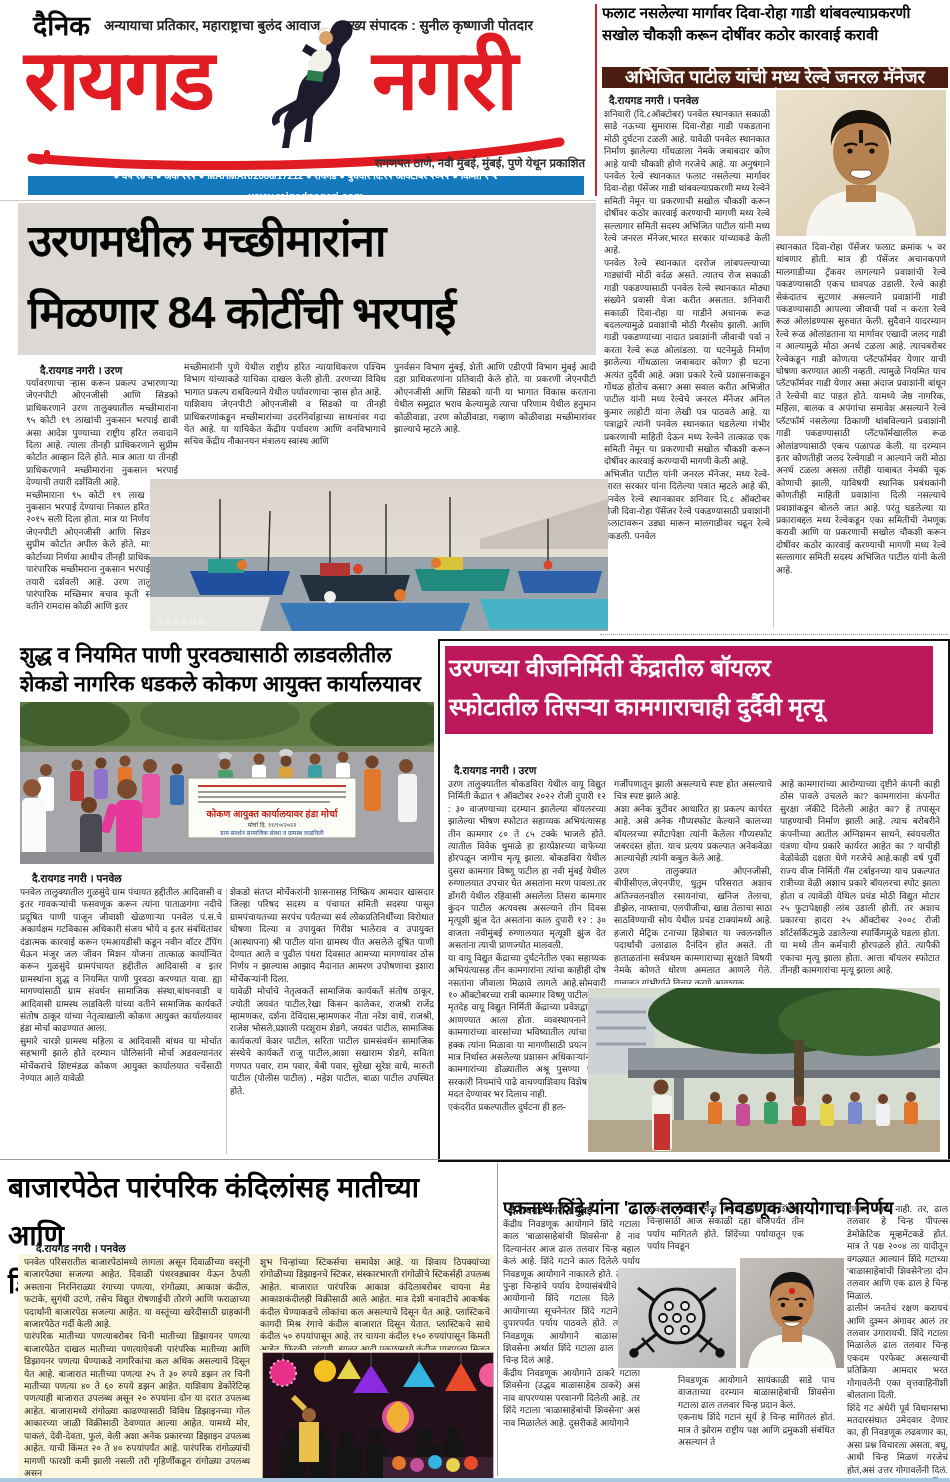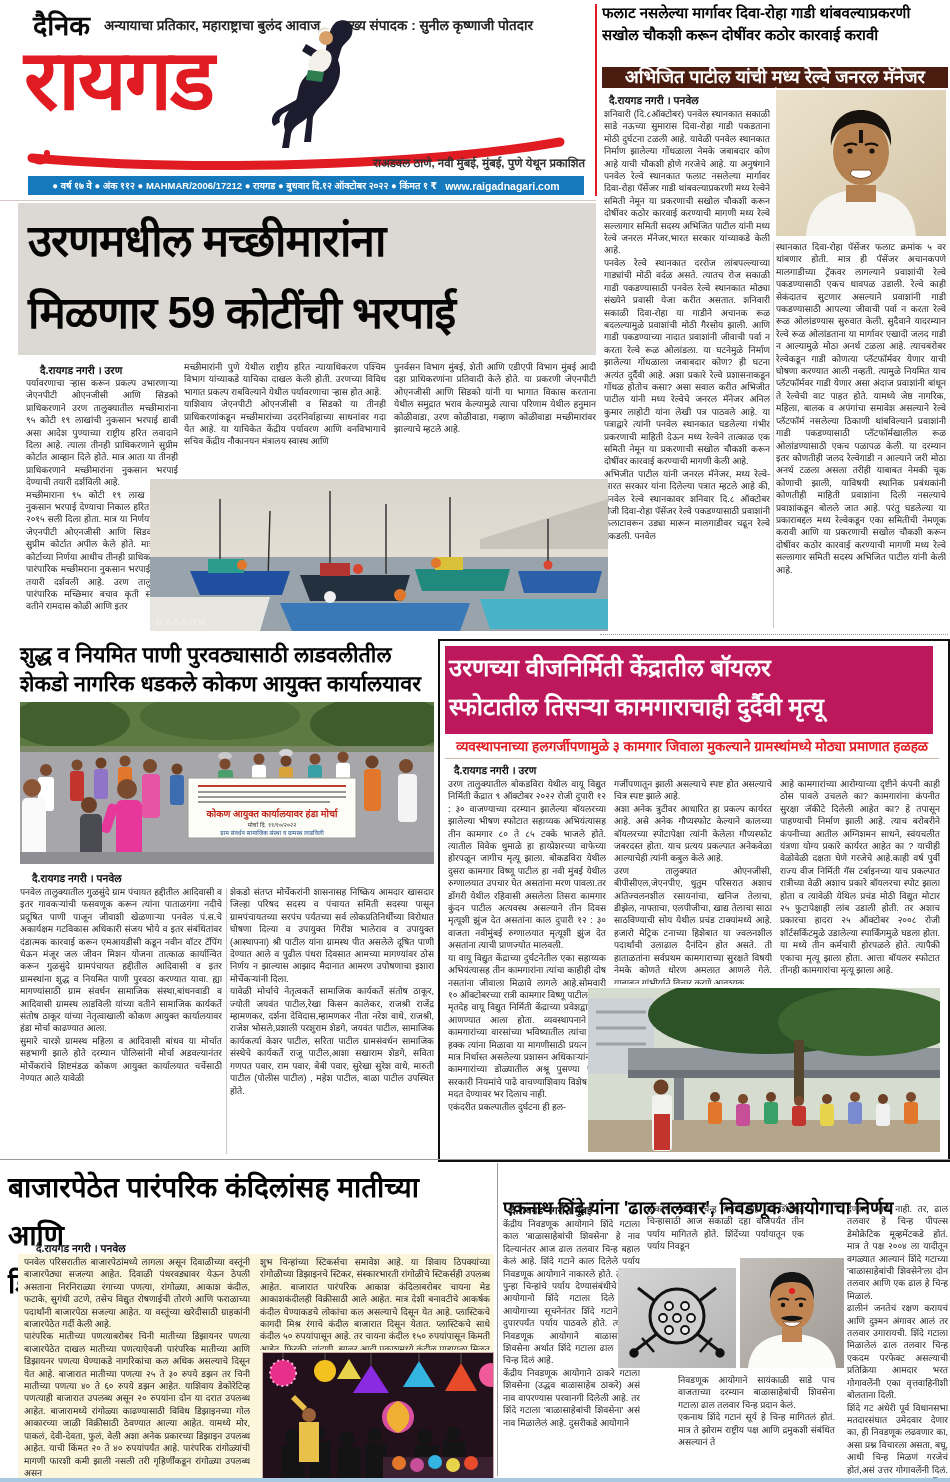--- a/index.html
+++ b/index.html
@@ -18,42 +18,43 @@
 </head>
 <body>
 
 <div class="page">
 
   <div class="abs" style="left:0;top:0;width:596px;height:200px;">
     <div class="abs" style="left:33px;top:6px;font-size:27px;font-weight:800;color:#0a0a0a;">दैनिक</div>
     <div class="abs" style="left:104px;top:16px;font-size:13.5px;font-weight:700;color:#222;">अन्यायाचा प्रतिकार, महाराष्ट्राचा बुलंद आवाज</div>
     <div class="abs" style="left:342px;top:16px;font-size:13.5px;font-weight:700;color:#222;">मुख्य संपादक : सुनील कृष्णाजी पोतदार</div>
     <div class="abs" style="left:24px;top:26px;font-size:84px;line-height:108px;font-weight:700;color:#e11b22;letter-spacing:-2px;">रायगड</div>
+    <div class="abs" style="left:372px;top:26px;font-size:84px;line-height:108px;font-weight:800;color:#e11b22;letter-spacing:-2px;">नगरी</div>
 
     <div class="abs" style="left:256px;top:10px;">
       <svg width="112" height="150" viewBox="0 0 112 150">
         <path d="M80,12 C90,7 99,13 96,24 C94,31 87,33 85,40 L82,50 C86,60 84,70 78,80 C72,91 61,97 57,107 L55,132 L48,132 L51,108 C44,114 37,116 35,124 L33,138 L26,138 L29,120 C25,106 35,98 41,91 C45,85 43,75 49,67 C55,59 65,55 69,45 C71,36 71,20 80,12 Z" fill="#1c1c2e"></path>
         <path d="M49,67 C41,75 43,85 40,90 L22,100 C16,104 14,112 18,116 L24,112 C22,108 26,103 32,101 L46,95 Z" fill="#1c1c2e"></path>
         <path d="M69,45 L50,34 L46,41 L64,52 Z M74,58 L56,50 L53,57 L70,66 Z" fill="#1c1c2e"></path>
         <path d="M52,56 C54,42 64,36 72,41 C78,45 76,55 70,60 C64,65 55,64 52,56 Z" fill="#f4f1ea"></path>
         <circle cx="70" cy="28" r="7" fill="#d9a06a"></circle>
         <path d="M62,26 C62,18 78,17 78,25 C78,21 70,14 64,19 C61,21 62,24 62,26 Z" fill="#e8e2d4"></path>
         <path d="M52,60 L68,62 L66,72 L50,70 Z" fill="#2e7d4f"></path>
       </svg>
     </div>
 
     <div class="abs" style="left:22px;top:136px;">
       <svg width="548" height="36" viewBox="0 0 548 36">
         <path d="M10,22 C170,36 400,30 538,6" stroke="#e11b22" stroke-width="9" fill="none" stroke-linecap="round"></path>
         <path d="M10,22 C16,28 26,26 25,17" stroke="#e11b22" stroke-width="6" fill="none" stroke-linecap="round"></path>
       </svg>
     </div>
-    <div class="abs" style="left:330px;top:155px;width:255px;text-align:right;font-size:11.5px;font-weight:700;color:#333;">राअडवल ठाणे, नवी मुंबई, मुंबई, पुणे येथून प्रकाशित</div>
-
-    <div class="abs" style="left:28px;top:176px;width:556px;height:19px;background:#1579be;color:#fff;display:flex;align-items:center;justify-content:center;gap:8px;">
+    <div class="abs" style="left:330px;top:155px;width:255px;text-align:right;font-size:11.5px;font-weight:700;color:#333;">रागणपत ठाणे, नवी मुंबई, मुंबई, पुणे येथून प्रकाशित</div>
+
+    <div class="abs" style="left:28px;top:176px;width:556px;height:19px;background:#1579be;color:#fff;display:flex;align-items:center;justify-content:center;gap:8px;flex-direction:column;">
       <span style="font-size:9.5px;font-weight:700;white-space:nowrap;">● वर्ष १७ वे    ●    अंक ११२ ● MAHMAR/2006/17212    ● रायगड    ● बुधवार दि.१२ ऑक्टोबर २०२२    ● किंमत १ ₹</span>
       <span style="font-size:10.5px;font-weight:800;white-space:nowrap;">www.raigadnagari.com</span>
     </div>
     <div class="abs hrule" style="left:0;top:200px;width:596px;background:#d8c7c7;"></div>
   </div>
 
   <div class="abs" style="left:595px;top:4px;width:2px;height:192px;background:#e11b22;"></div>
 
   <div>
     <div class="abs headline" style="left:602px;top:2px;width:346px;height:63px;font-size:15px;line-height:21.5px;overflow:hidden;">फलाट नसलेल्या मार्गावर दिवा-रोहा गाडी थांबवल्याप्रकरणी सखोल चौकशी करून दोषींवर कठोर कारवाई करावी</div>
@@ -86,21 +87,21 @@
       </svg>
     </div>
     <div class="abs bodytxt" style="left:776px;top:241px;width:170px;height:389px;">स्थानकात दिवा-रोहा पॅसेंजर फलाट क्रमांक ५ वर थांबणार होती. मात्र ही पॅसेंजर अचानकपणे मालगाडीच्या ट्रॅकवर लागल्याने प्रवाशांची रेल्वे पकडण्यासाठी एकच धावपळ उडाली. रेल्वे काही सेकंदातच सुटणार असल्याने प्रवाशांनी गाडी पकडण्यासाठी आपल्या जीवाची पर्वा न करता रेल्वे रूळ ओलांडण्यास सुरुवात केली. सुदैवाने यादरम्यान रेल्वे रूळ ओलांडताना या मार्गावर एखादी जलद गाडी न आल्यामुळे मोठा अनर्थ टळला आहे. त्याचबरोबर रेल्वेकडून गाडी कोणत्या प्लॅटफॉर्मवर येणार याची घोषणा करण्यात आली नव्हती. त्यामुळे नियमित याच प्लॅटफॉर्मवर गाडी येणार असा अंदाज प्रवाशांनी बांधून ते रेल्वेची वाट पाहत होते. यामध्ये जेष्ठ नागरिक, महिला, बालक व अपंगांचा समावेश असल्याने रेल्वे प्लॅटफॉर्म नसलेल्या ठिकाणी थांबविल्याने प्रवाशांनी गाडी पकडण्यासाठी प्लॅटफॉर्मखालील रूळ ओलांडण्यासाठी एकच पळापळ केली. या दरम्यान इतर कोणतीही जलद रेल्वेगाडी न आल्याने जरी मोठा अनर्थ टळला असला तरीही याबाबत नेमकी चूक कोणाची झाली, याविषयी स्थानिक प्रबंधकांनी कोणतीही माहिती प्रवाशांना दिली नसल्याचे प्रवाशांकडून बोलले जात आहे. परंतु घडलेल्या या प्रकाराबद्दल मध्य रेल्वेकडून एका समितीची नेमणूक करावी आणि या प्रकरणाची सखोल चौकशी करून दोषींवर कठोर कारवाई करण्याची मागणी मध्य रेल्वे सल्लागार समिती सदस्य अभिजित पाटील यांनी केली आहे.</div>
     <div class="abs vrule" style="left:773px;top:242px;height:386px;"></div>
     <div class="abs dotted" style="left:600px;top:634px;width:348px;"></div>
   </div>
 
   <div>
     <div class="abs" style="left:18px;top:203px;width:578px;height:152px;background:#dcd8d3;">
       <div class="headline" style="padding:2px 10px 0 10px;font-size:44px;line-height:72px;white-space:pre-line;letter-spacing:-1px;">उरणमधील मच्छीमारांना
-मिळणार 59 कोटींची भरपाई</div>
+मिळणार 84 कोटींची भरपाई</div>
     </div>
     <div class="abs byline" style="left:40px;top:363px;">दै.रायगड नगरी । उरण</div>
     <div class="abs bodytxt" style="left:26px;top:377px;width:152px;height:255px;">पर्यावरणाचा ऱ्हास करून प्रकल्प उभारणाऱ्या जेएनपीटी ओएनजीसी आणि सिडको प्राधिकरणाने उरण तालुक्यातील मच्छीमारांना ९५ कोटी १९ लाखांची नुकसान भरपाई द्यावी असा आदेश पुण्याच्या राष्ट्रीय हरित लवादाने दिला आहे. त्याला तीनही प्राधिकरणाने सुप्रीम कोर्टात आव्हान दिले होते. मात्र आता या तीनही प्राधिकरणाने मच्छीमारांना नुकसान भरपाई देण्याची तयारी दर्शविली आहे.
 मच्छीमाराना ९५ कोटी १९ लाख रुपयांची नुकसान भरपाई देण्याचा निकाल हरित लवादाने २०१५ सली दिला होता. मात्र या निर्णयाविरोधात जेएनपीटी ओएनजीसी आणि सिडको यांनी सुप्रीम कोर्टात अपील केले होते. मात्र सुप्रीम कोर्टाच्या निर्णया आधीच तीनही प्राधिकरणाने या पारंपारिक मच्छीमराना नुकसान भरपाई देण्याची तयारी दर्शवली आहे. उरण तालुक्यातील पारंपारिक मच्छिमार बचाव कृती समितीच्या वतीने रामदास कोळी आणि इतर</div>
     <div class="abs bodytxt" style="left:184px;top:361px;width:202px;height:116px;">मच्छीमारांनी पुणे येथील राष्ट्रीय हरित न्यायाधिकरण पश्चिम विभाग यांच्याकडे याचिका दाखल केली होती. उरणच्या विविध भागात प्रकल्प राबविल्याने येथील पर्यावरणाचा ऱ्हास होत आहे.
 याशिवाय जेएनपीटी ओएनजीसी व सिडको या तीनही प्राधिकरणांकडून मच्छीमारांच्या उदरनिर्वाहाच्या साधनांवर गदा येत आहे. या याचिकेत केंद्रीय पर्यावरण आणि वनविभागाचे सचिव केंद्रीय नौकानयन मंत्रालय स्वास्थ आणि</div>
     <div class="abs bodytxt" style="left:394px;top:361px;width:202px;height:116px;">पुनर्वसन विभाग मुंबई, शेती आणि एडीएपी विभाग मुंबई आदी दहा प्राधिकरणांना प्रतिवादी केले होते. या प्रकरणी जेएनपीटी ओएनजीसी आणि सिडको यांनी या भागात विकास करताना येथील समुद्रात भराव केल्यामुळे त्याचा परिणाम येथील हनुमान कोळीवाडा, उरण कोळीवाडा, गव्हाण कोळीवाडा मच्छीमारांवर झाल्याचे म्हटले आहे.</div>
 
     <div class="abs" style="left:150px;top:479px;width:458px;height:152px;overflow:hidden;">
       <svg width="458" height="152" viewBox="0 0 458 152">
@@ -245,21 +246,20 @@
     <div class="abs bodytxt" style="left:20px;top:886px;width:202px;height:270px;">पनवेल तालुक्यातील गुळसुंदे ग्राम पंचायत हद्दीतील आदिवासी व इतर गावकऱ्यांची फसवणूक करून त्यांना पाताळगंगा नदीचे प्रदूषित पाणी पाजून जीवाशी खेळणाऱ्या पनवेल पं.स.चे अकार्यक्षम गटविकास अधिकारी संजय भोये व इतर संबंधितांवर दंडात्मक कारवाई करून एमआयडीसी कडून नवीन वॉटर टॅपिंग धेऊन मंजूर जल जीवन मिशन योजना तात्काळ कार्यान्वित करून गुळसुंदे ग्रामपंचायत हद्दीतील आदिवासी व इतर ग्रामस्थांना शुद्ध व नियमित पाणी पुरवठा करण्यात यावा. ह्या मागण्यांसाठी ग्राम संवर्धन सामाजिक संस्था,बांधनवाडी व आदिवासी ग्रामस्थ लाडविली यांच्या वतीने सामाजिक कार्यकर्ते संतोष ठाकूर यांच्या नेतृत्वाखाली कोकण आयुक्त कार्यालयावर हंडा मोर्चा काढण्यात आला.
 सुमारे चारशे ग्रामस्थ महिला व आदिवासी बांधव या मोर्चात सहभागी झाले होते दरम्यान पोलिसांनी मोर्चा अडवल्यानंतर मोर्चेकरांचे शिष्टमंडळ कोकण आयुक्त कार्यालयात चर्चेसाठी नेण्यात आले यावेळी</div>
     <div class="abs bodytxt" style="left:230px;top:886px;width:204px;height:270px;">शेकडो संतप्त मोर्चेकरांनी शासनासह निष्क्रिय आमदार खासदार जिल्हा परिषद सदस्य व पंचायत समिती सदस्या पासून ग्रामपंचायतच्या सरपंच पर्यंतच्या सर्व लोकप्रतिनिर्धींच्या विरोधात घोषणा दिल्या व उपायुक्त गिरीश भालेराव व उपायुक्त (आस्थापना) श्री पाटील यांना ग्रामस्थ पीत असलेले दूषित पाणी देण्यात आले व पुढील पंधरा दिवसात आमच्या मागण्यांवर ठोस निर्णय न झाल्यास आझाद मैदानात आमरण उपोषणाचा इशारा मोर्चेकऱ्यांनी दिला.
 यावेळी मोर्चाचे नेतृत्वकर्ते सामाजिक कार्यकर्ते संतोष ठाकूर, ज्योती जयवंत पाटील,रेखा किसन कालेकर, राजश्री राजेंद्र म्हामणकर, दर्शना देविदास,म्हामणकर नीता नरेश वाधे, राजश्री, राजेश भोसले,प्रशाली परशुराम शेडगे, जयवंत पाटील, सामाजिक कार्यकर्त्या केशर पाटील, सरिता पाटील ग्रामसंवर्धन सामाजिक संस्थेचे कार्यकर्ते राजू पाटील,आशा सखाराम शेडगे, सविता गणपत पवार, राम पवार, बेबी पवार, सुरेखा सुरेश वाधे, मारुती पाटील (पोलीस पाटील) , महेश पाटील, बाळा पाटील उपस्थित होते.</div>
     <div class="abs vrule" style="left:226px;top:888px;height:266px;"></div>
   </div>
 
   <div class="abs" style="left:438px;top:639px;width:508px;height:519px;border:2px solid #101010;background:#fff;">
     <div class="abs" style="left:5px;top:5px;width:480px;height:84px;background:#be185d;color:#fff;font-size:24px;line-height:39px;font-weight:800;padding:2px 4px;white-space:pre-line;overflow:hidden;">उरणच्या वीजनिर्मिती केंद्रातील बॉयलर
 स्फोटातील तिसऱ्या कामगाराचाही दुर्दैवी मृत्यू</div>
-    <div class="abs" style="left:5px;top:96px;width:494px;color:#e11b22;font-size:13.5px;font-weight:800;text-align:center;border-bottom:1px solid #c9b9a9;padding-bottom:3px;">व्यवस्थापनाच्या हलगर्जीपणामुळे ३ कामगार जिवाला मुकल्याने ग्रामस्थांमध्ये मोठ्या प्रमाणात हळहळ</div>
     <div class="abs byline" style="left:14px;top:122px;">दै.रायगड नगरी । उरण</div>
     <div class="abs bodytxt" style="left:8px;top:137px;width:158px;height:372px;">उरण तालुक्यातील बोकडविरा येथील वायू विद्युत निर्मिती केंद्रात ९ ऑक्टोबर २०२२ रोजी दुपारी १२ : ३० वाजण्याच्या दरम्यान झालेल्या बॉयलरच्या झालेल्या भीषण स्फोटात सहाय्यक अभियंत्यासह तीन कामगार ८० ते ८५ टक्के भाजले होते. त्यातील विवेक धुमाळे हा हाय्प्रेशरच्या वाफेच्या होरपळून जागीच मृत्यू झाला. बोकडविरा येथील दुसरा कामगार विष्णू पाटील हा नवी मुंबई येथील रुग्णालयात उपचार घेत असतांना मरण पावला.तर डोंगरी येथील रहिवासी असलेला तिसरा कामगार कुंदन पाटील अत्यवस्थ असल्याने तीन दिवस मृत्यूशी झुंज देत असतांना काल दुपारी १२ : ३० वाजता नवीमुंबई रुग्णालयात मृत्यूशी झुंज देत असतांना त्याची प्राणज्योत मालवली.
 या वायू विद्युत केंद्राच्या दुर्घटनेतील एका सहाय्यक अभियंत्यासह तीन कामगारांना त्यांचा काहीही दोष नसतांना जीवाला मिळावे लागले आहे.सोमवारी १० ऑक्टोबरच्या रात्री कामगार विष्णू पाटील यांचा मृतदेह वायू विद्युत निर्मिती केंद्राच्या प्रवेशद्वाजवळ आणण्यात आला होता. व्यवस्थापनाने मूत कामगारांच्या वारसांच्या भविष्यातील त्यांचा न्याय हक्क त्यांना मिळावा या मागणीसाठी प्रयत्न केले. मात्र निर्धास्त असलेल्या प्रशासन अधिकाऱ्यांनी मृत कामगारांच्या डोळ्यातील अश्रू पुसण्या ऐवजी सरकारी नियमांचे पाढे वाचण्याशिवाय विशेष काही मदत देण्यावर भर दिलाच नाही.
 एकंदरीत प्रकल्पातील दुर्घटना ही हल-</div>
     <div class="abs bodytxt" style="left:174px;top:137px;width:158px;height:206px;">गर्जीपणातून झाली असल्याचे स्पष्ट होत असल्याचे चित्र स्पष्ट झाले आहे.
 अशा अनेक त्रुटीवर आधारित हा प्रकल्प कार्यरत आहे. असे अनेक गौप्यस्फोट केल्याने कालच्या बॉयलरच्या स्पोटापेक्षा त्यांनी केलेला गौप्यस्फोट जबरदस्त होता. याच प्रत्यय प्रकल्पात अनेकवेळा आल्याचेही त्यांनी कबुल केले आहे.
 उरण तालुक्यात ओएनजीसी, बीपीसीएल,जेएनपीए, धुतुम परिसरात अशाच अतिज्वलनशील रसायनांचा, खनिज तेलाचा, डीझेल, नाफ्ताचा, एलपीजीचा, खाद्य तेलाचा साठा साठविण्याची सोय येथील प्रचंड टाक्यांमध्ये आहे. हजारो मेट्रिक टनाच्या हिशेबात या ज्वलनशील पदार्थांची उलाढाल दैनंदिन होत असते. ती हाताळतांना सर्वप्रथम कामगाराच्या सुरक्षते विषयी नेमके कोणते धोरण अमलात आणले गेले. याबाबत गांभीर्याने विचार करणे आवश्यक</div>
     <div class="abs bodytxt" style="left:340px;top:137px;width:160px;height:206px;">आहे कामगारांच्या आरोग्याच्या दृष्टीने कंपनी काही ठोस पावले उचलले का? कामगारांना कंपनीत सुरक्षा जॅकीटे दिलेली आहेत का? हे तपासून पाहण्याची निर्माण झाली आहे. त्याच बरोबरीने कंपनीच्या आतील अग्निशमन साधने, स्वंयचलीत यंत्रणा योग्य प्रकारे कार्यरत आहेत का ? याचीही वेळोवेळी दक्षता घेणे गरजेचे आहे.काही वर्ष पुर्वी राज्य वीज निर्मिती गॅस टर्बाइनच्या याच प्रकल्पात रात्रीच्या वेळी अशाच प्रकारे बॉयलरचा स्पोट झाला होता व त्यावेळी येथिल प्रचंड मोठी विद्युत मोटार २५ फुटापेक्षाही लांब उडाली होती. तर अशाच प्रकारचा हादरा २५ ऑक्टोबर २००८ रोजी शॉर्टसर्किटमुळे उडालेल्या स्पार्किंगमुळे घडला होता. या मध्ये तीन कर्मचारी होरपळले होते. त्यापैकी एकाचा मृत्यू झाला होता. आत्ता बॉयलर स्फोटात तीनही कामगारांचा मृत्यू झाला आहे.</div>
 
     <div class="abs" style="left:148px;top:347px;width:352px;height:164px;overflow:hidden;">

